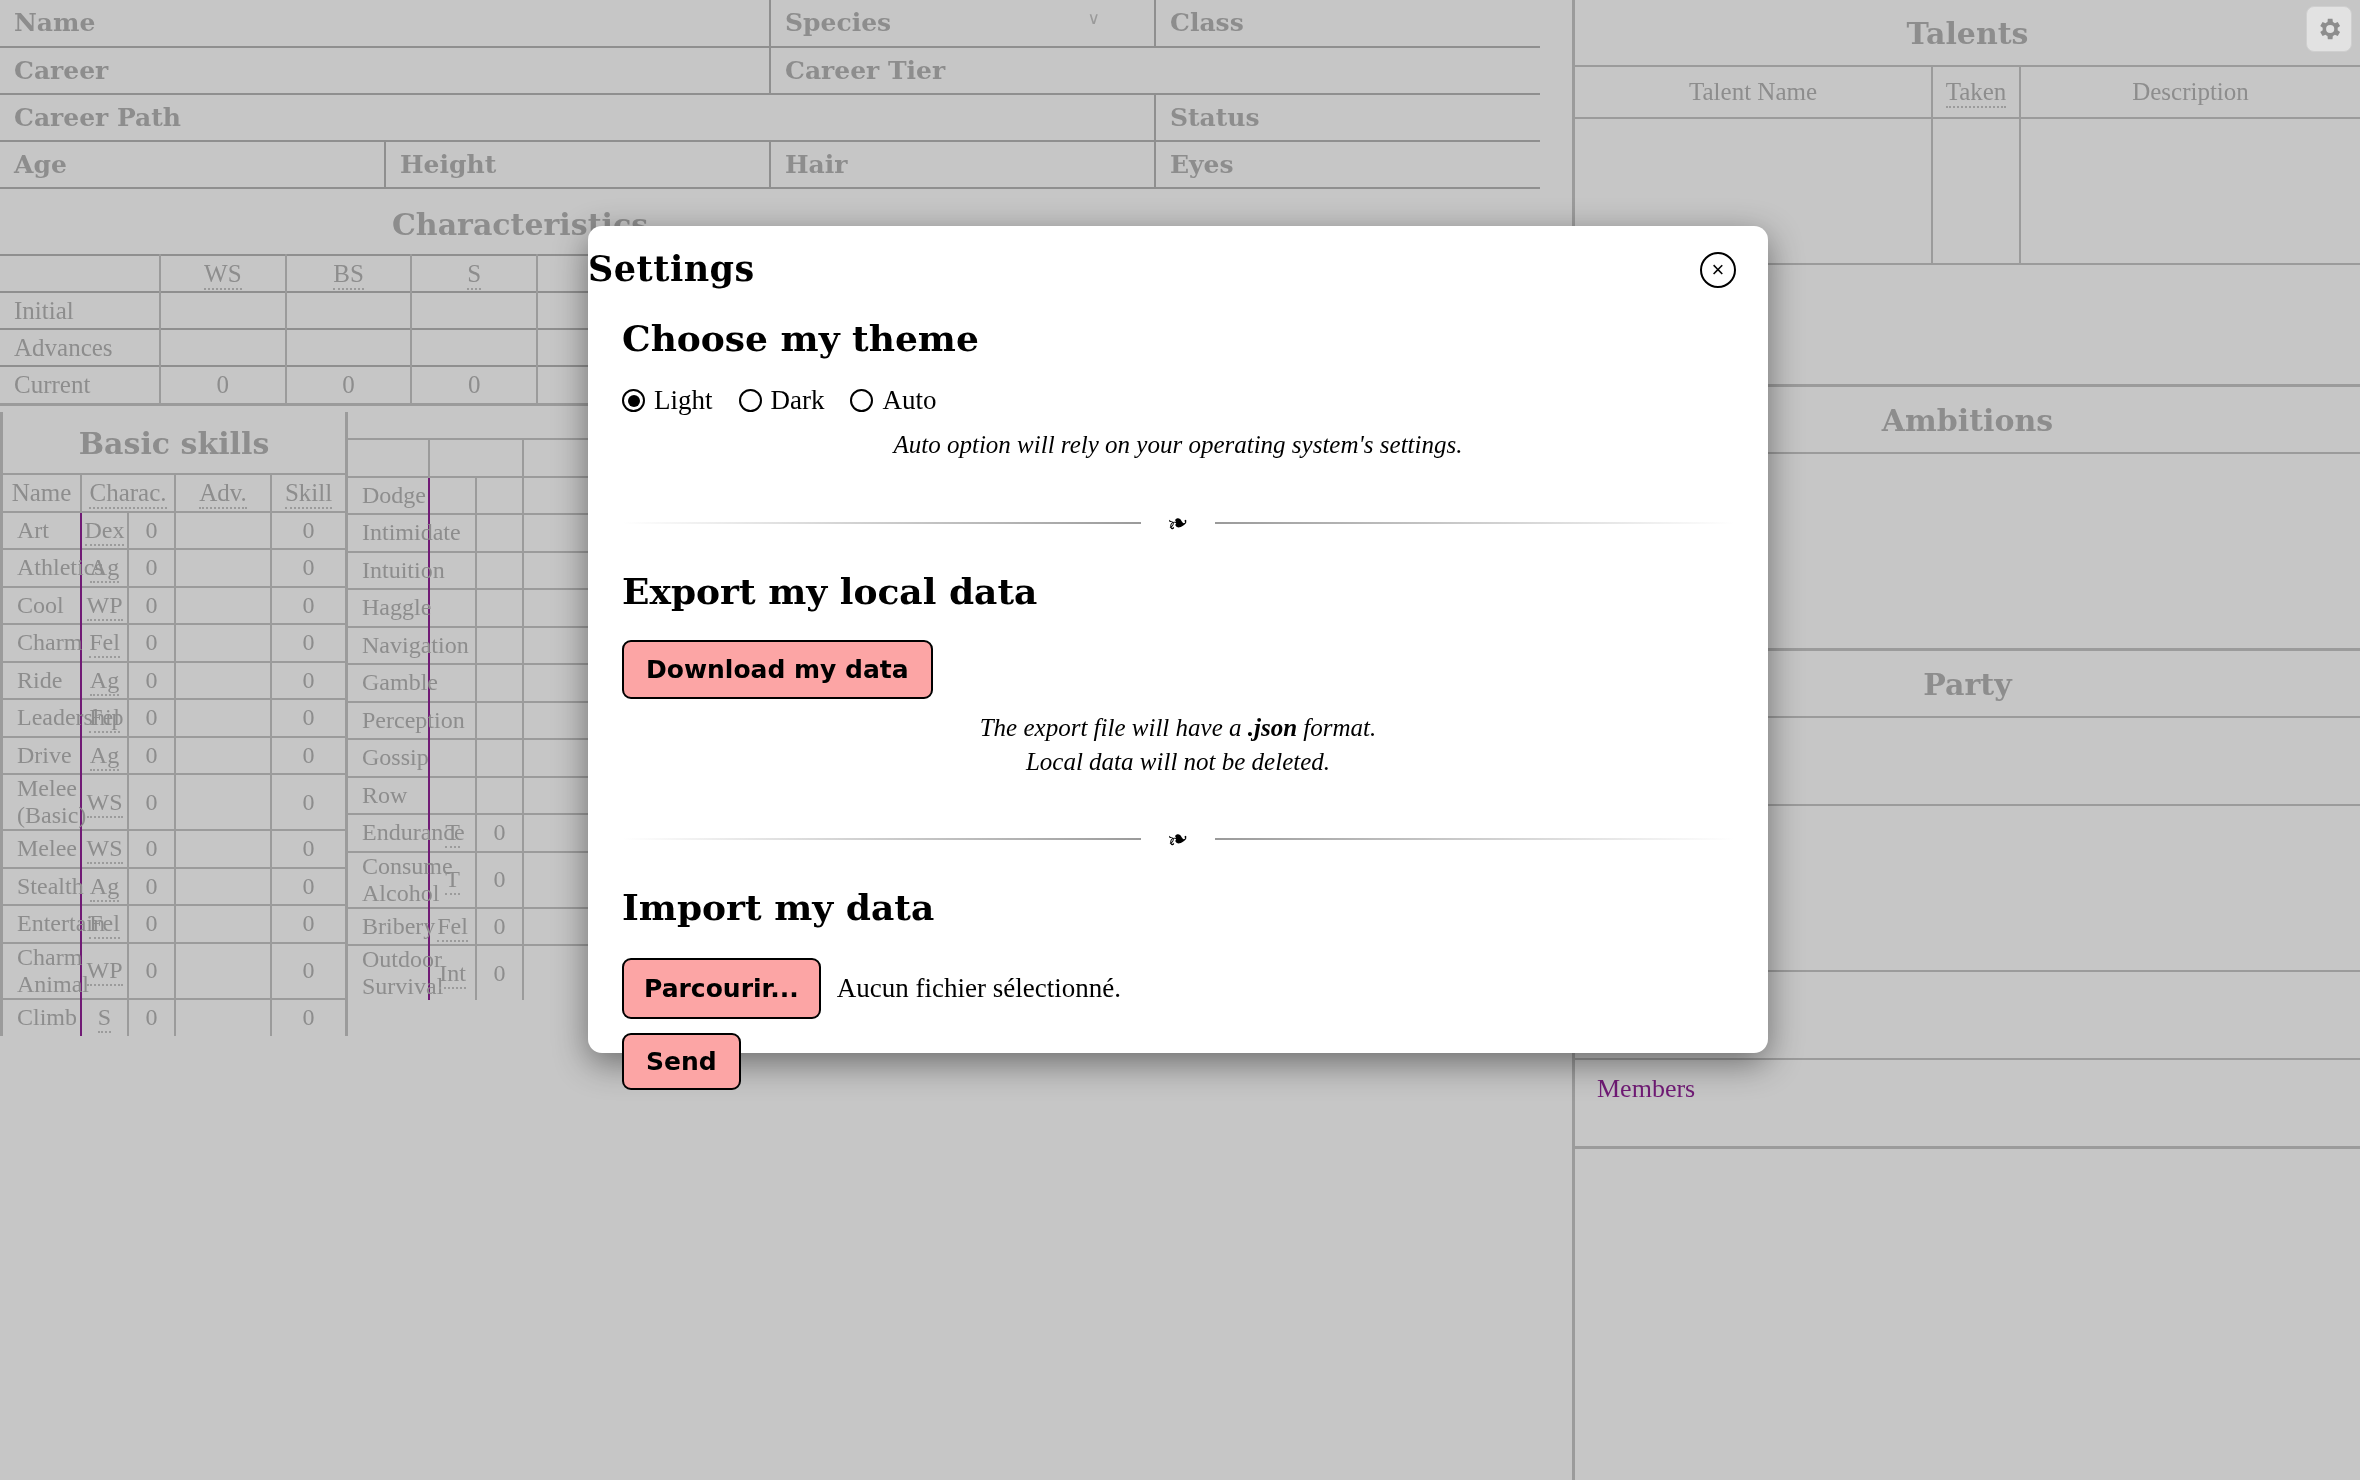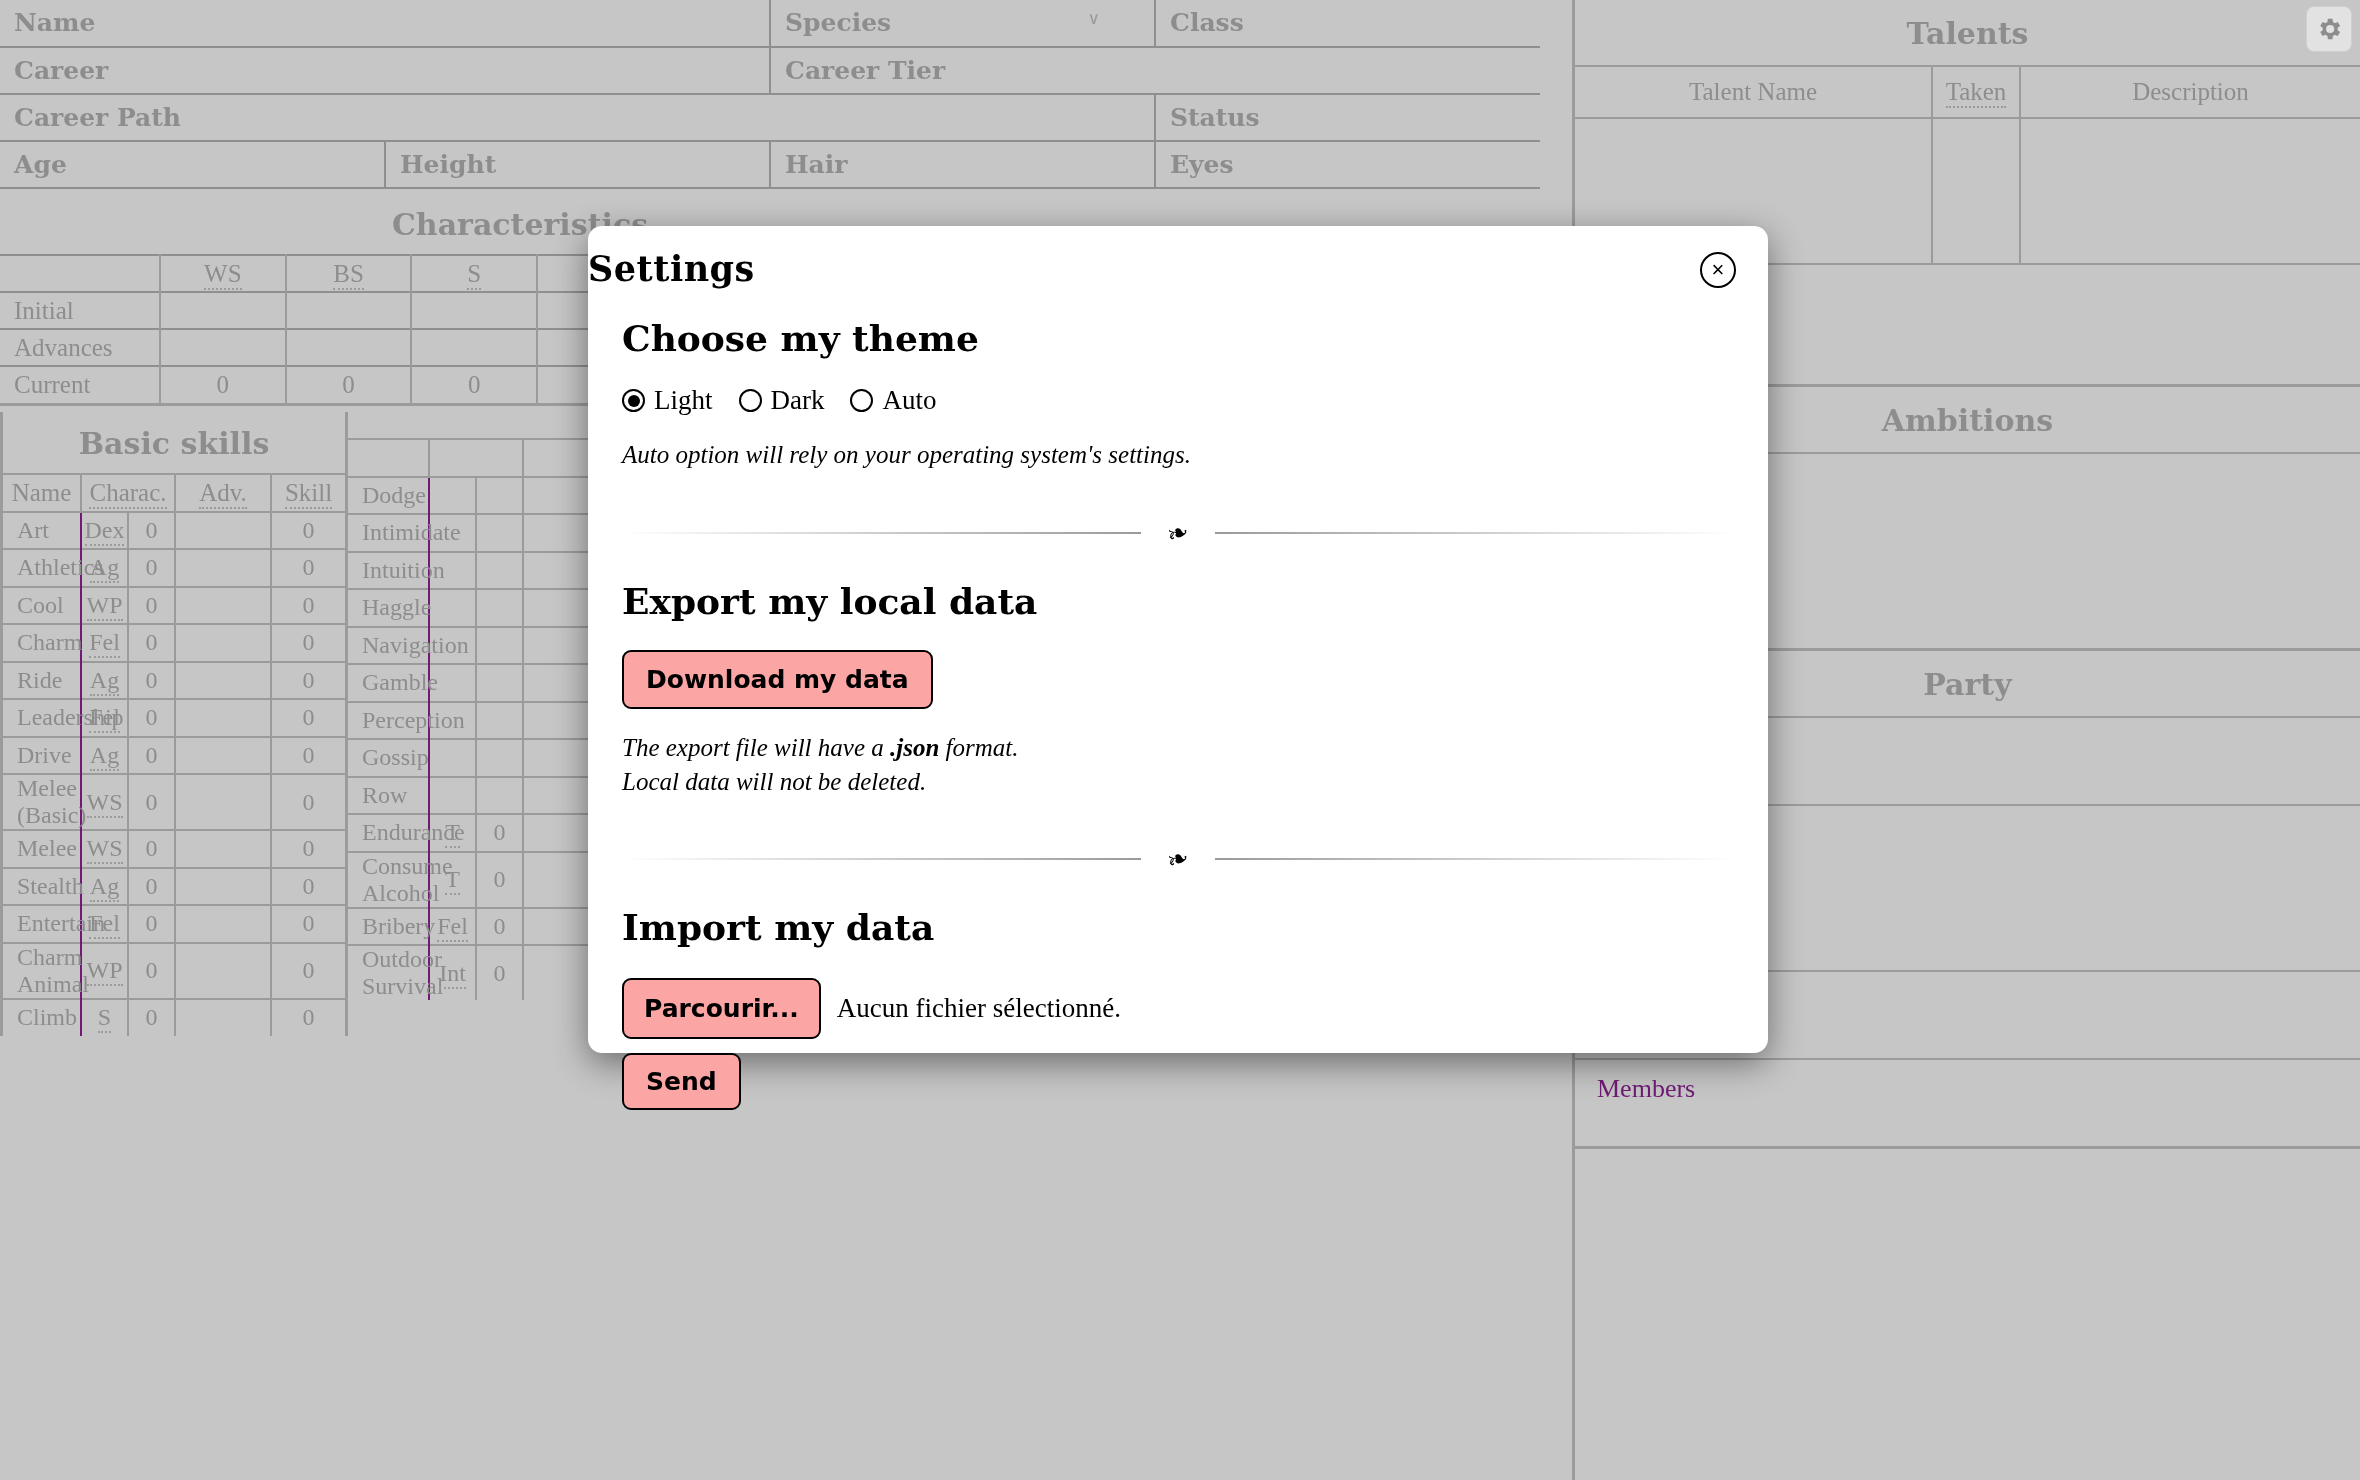--- a/index.html
+++ b/index.html
@@ -168,21 +168,21 @@
   .radio-mark {
     width: 23px; height: 23px; border-radius: 50%;
     border: 2.8px solid #000; background: #fff;
     display: flex; align-items: center; justify-content: center;
     flex: 0 0 auto;
   }
   .radio-mark.on::after {
     content: ""; width: 12px; height: 12px; border-radius: 50%; background: #000;
   }
 
-  .note { font-style: italic; font-size: 25px; margin-top: 22px; line-height: 1.35; }
+  .note { font-style: italic; font-size: 25px; margin-top: 12px; line-height: 1.35; text-align: center; }
   .note b { font-weight: 700; }
 
   .divider { display: flex; align-items: center; margin: 42px 0 0; height: 38px; }
   .divider .ln { flex: 1; height: 2px; }
   .divider .ln.l { background: linear-gradient(to right, rgba(160,160,160,0), #9a9a9a); }
   .divider .ln.r { background: linear-gradient(to left,  rgba(160,160,160,0), #9a9a9a); }
   .divider .orn { font-family: "DejaVu Serif", serif; font-size: 26px; padding: 0 26px; transform: rotate(-18deg); }
 
   .btn {
     font-family: "DejaVu Sans", sans-serif;

